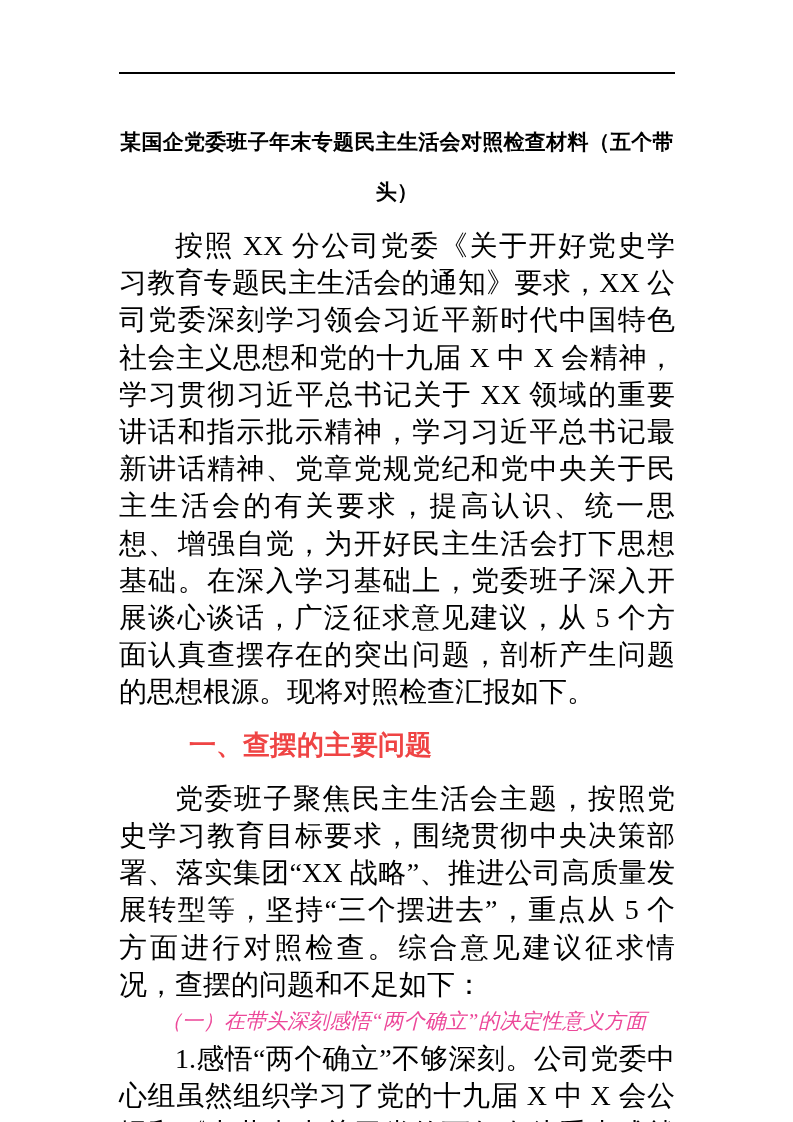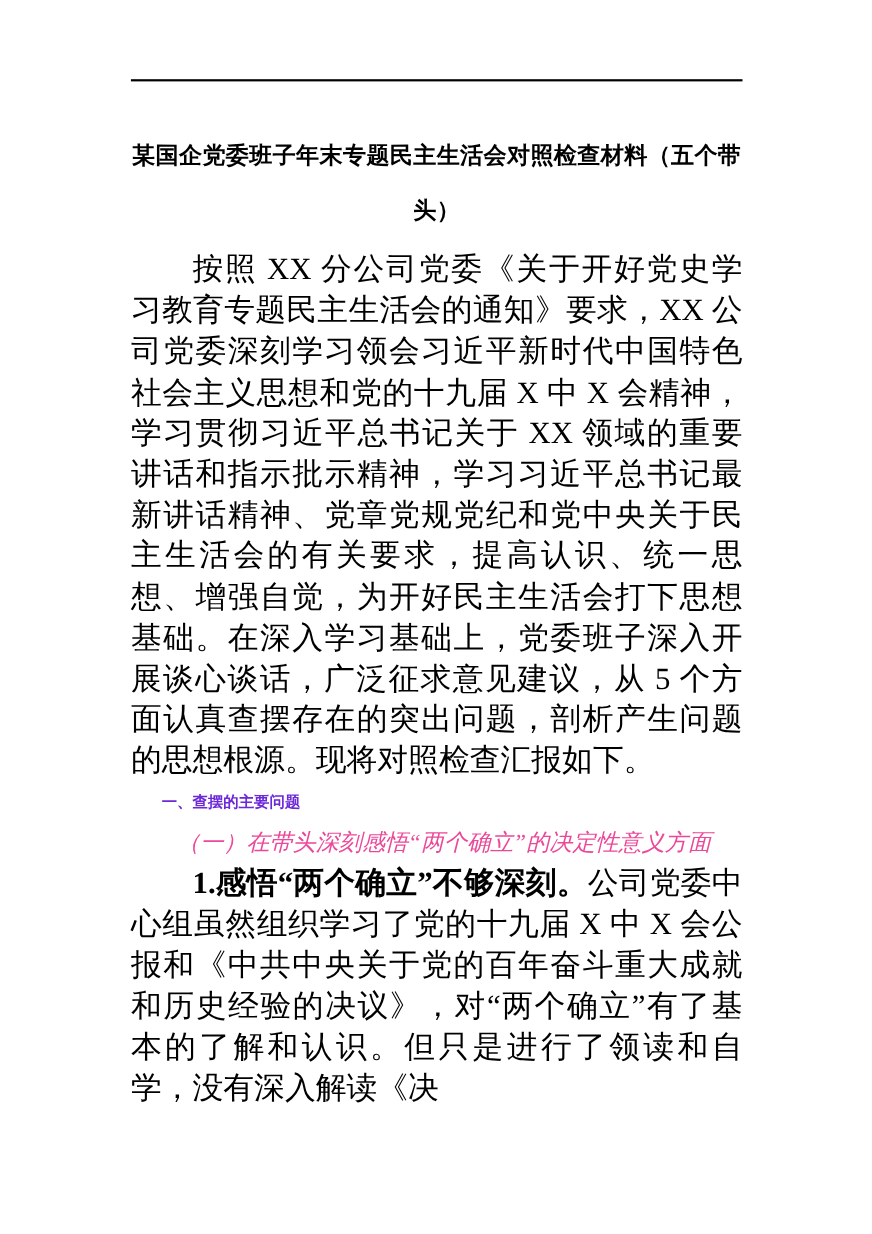--- a/index.html
+++ b/index.html
@@ -45,59 +45,60 @@
     font-size: 28px;
     line-height: 37.2px;
     text-align: justify;
     text-justify: inter-character;
     color: #000000;
   }
   .indent {
     text-indent: 2em;
   }
   .h-section {
-    margin: 0;
+    margin: 16px;
     font-family: "Liberation Sans", "DejaVu Sans", sans-serif;
     font-weight: 700;
-    font-size: 14px;
+    font-size: 27px;
     line-height: 37.2px;
     text-indent: 2em;
-    color: #6d28d9;
+    color: #ef4444;
   }
   .h-sub {
     margin: 0;
     font-family: "Liberation Serif", "DejaVu Serif", serif;
     font-style: italic;
     font-weight: 400;
     font-size: 21px;
     line-height: 37.2px;
     text-indent: 2em;
     text-align: justify;
     text-justify: inter-character;
     color: #ec4899;
   }
   .lead-bold {
-    font-weight: 700;
+    font-weight: 400;
     font-style: normal;
   }
 </style>
 </head>
 <body>
 
 <div class="page">
 
   <div class="header-rule"></div>
 
   <div class="content">
 
     <h1 class="doc-title">某国企党委班子年末专题民主生活会对照检查材料（五个带头）</h1>
 
     <p class="body-text indent">按照 XX 分公司党委《关于开好党史学习教育专题民主生活会的通知》要求，XX 公司党委深刻学习领会习近平新时代中国特色社会主义思想和党的十九届 X 中 X 会精神，学习贯彻习近平总书记关于 XX 领域的重要讲话和指示批示精神，学习习近平总书记最新讲话精神、党章党规党纪和党中央关于民主生活会的有关要求，提高认识、统一思想、增强自觉，为开好民主生活会打下思想基础。在深入学习基础上，党委班子深入开展谈心谈话，广泛征求意见建议，从 5 个方面认真查摆存在的突出问题，剖析产生问题的思想根源。现将对照检查汇报如下。</p>
 
     <h2 class="h-section">一、查摆的主要问题</h2>
 
+    <p class="body-text indent">党委班子聚焦民主生活会主题，按照党史学习教育目标要求，围绕贯彻中央决策部署、落实集团“XX 战略”、推进公司高质量发展转型等，坚持“三个摆进去”，重点从 5 个方面进行对照检查。综合意见建议征求情况，查摆的问题和不足如下：</p>
 
     <h3 class="h-sub">（一）在带头深刻感悟“两个确立”的决定性意义方面</h3>
 
     <p class="body-text indent"><span class="lead-bold">1.感悟“两个确立”不够深刻。</span><span>公司党委中心组虽然组织学习了党的十九届 X 中 X 会公报和《中共中央关于党的百年奋斗重大成就和历史经验的决议》，对“两个确立”有了基本的了解和认识。但只是进行了领读和自学，没有深入解读《决</span></p>
 
   </div>
 </div>
 
 </body></html>

